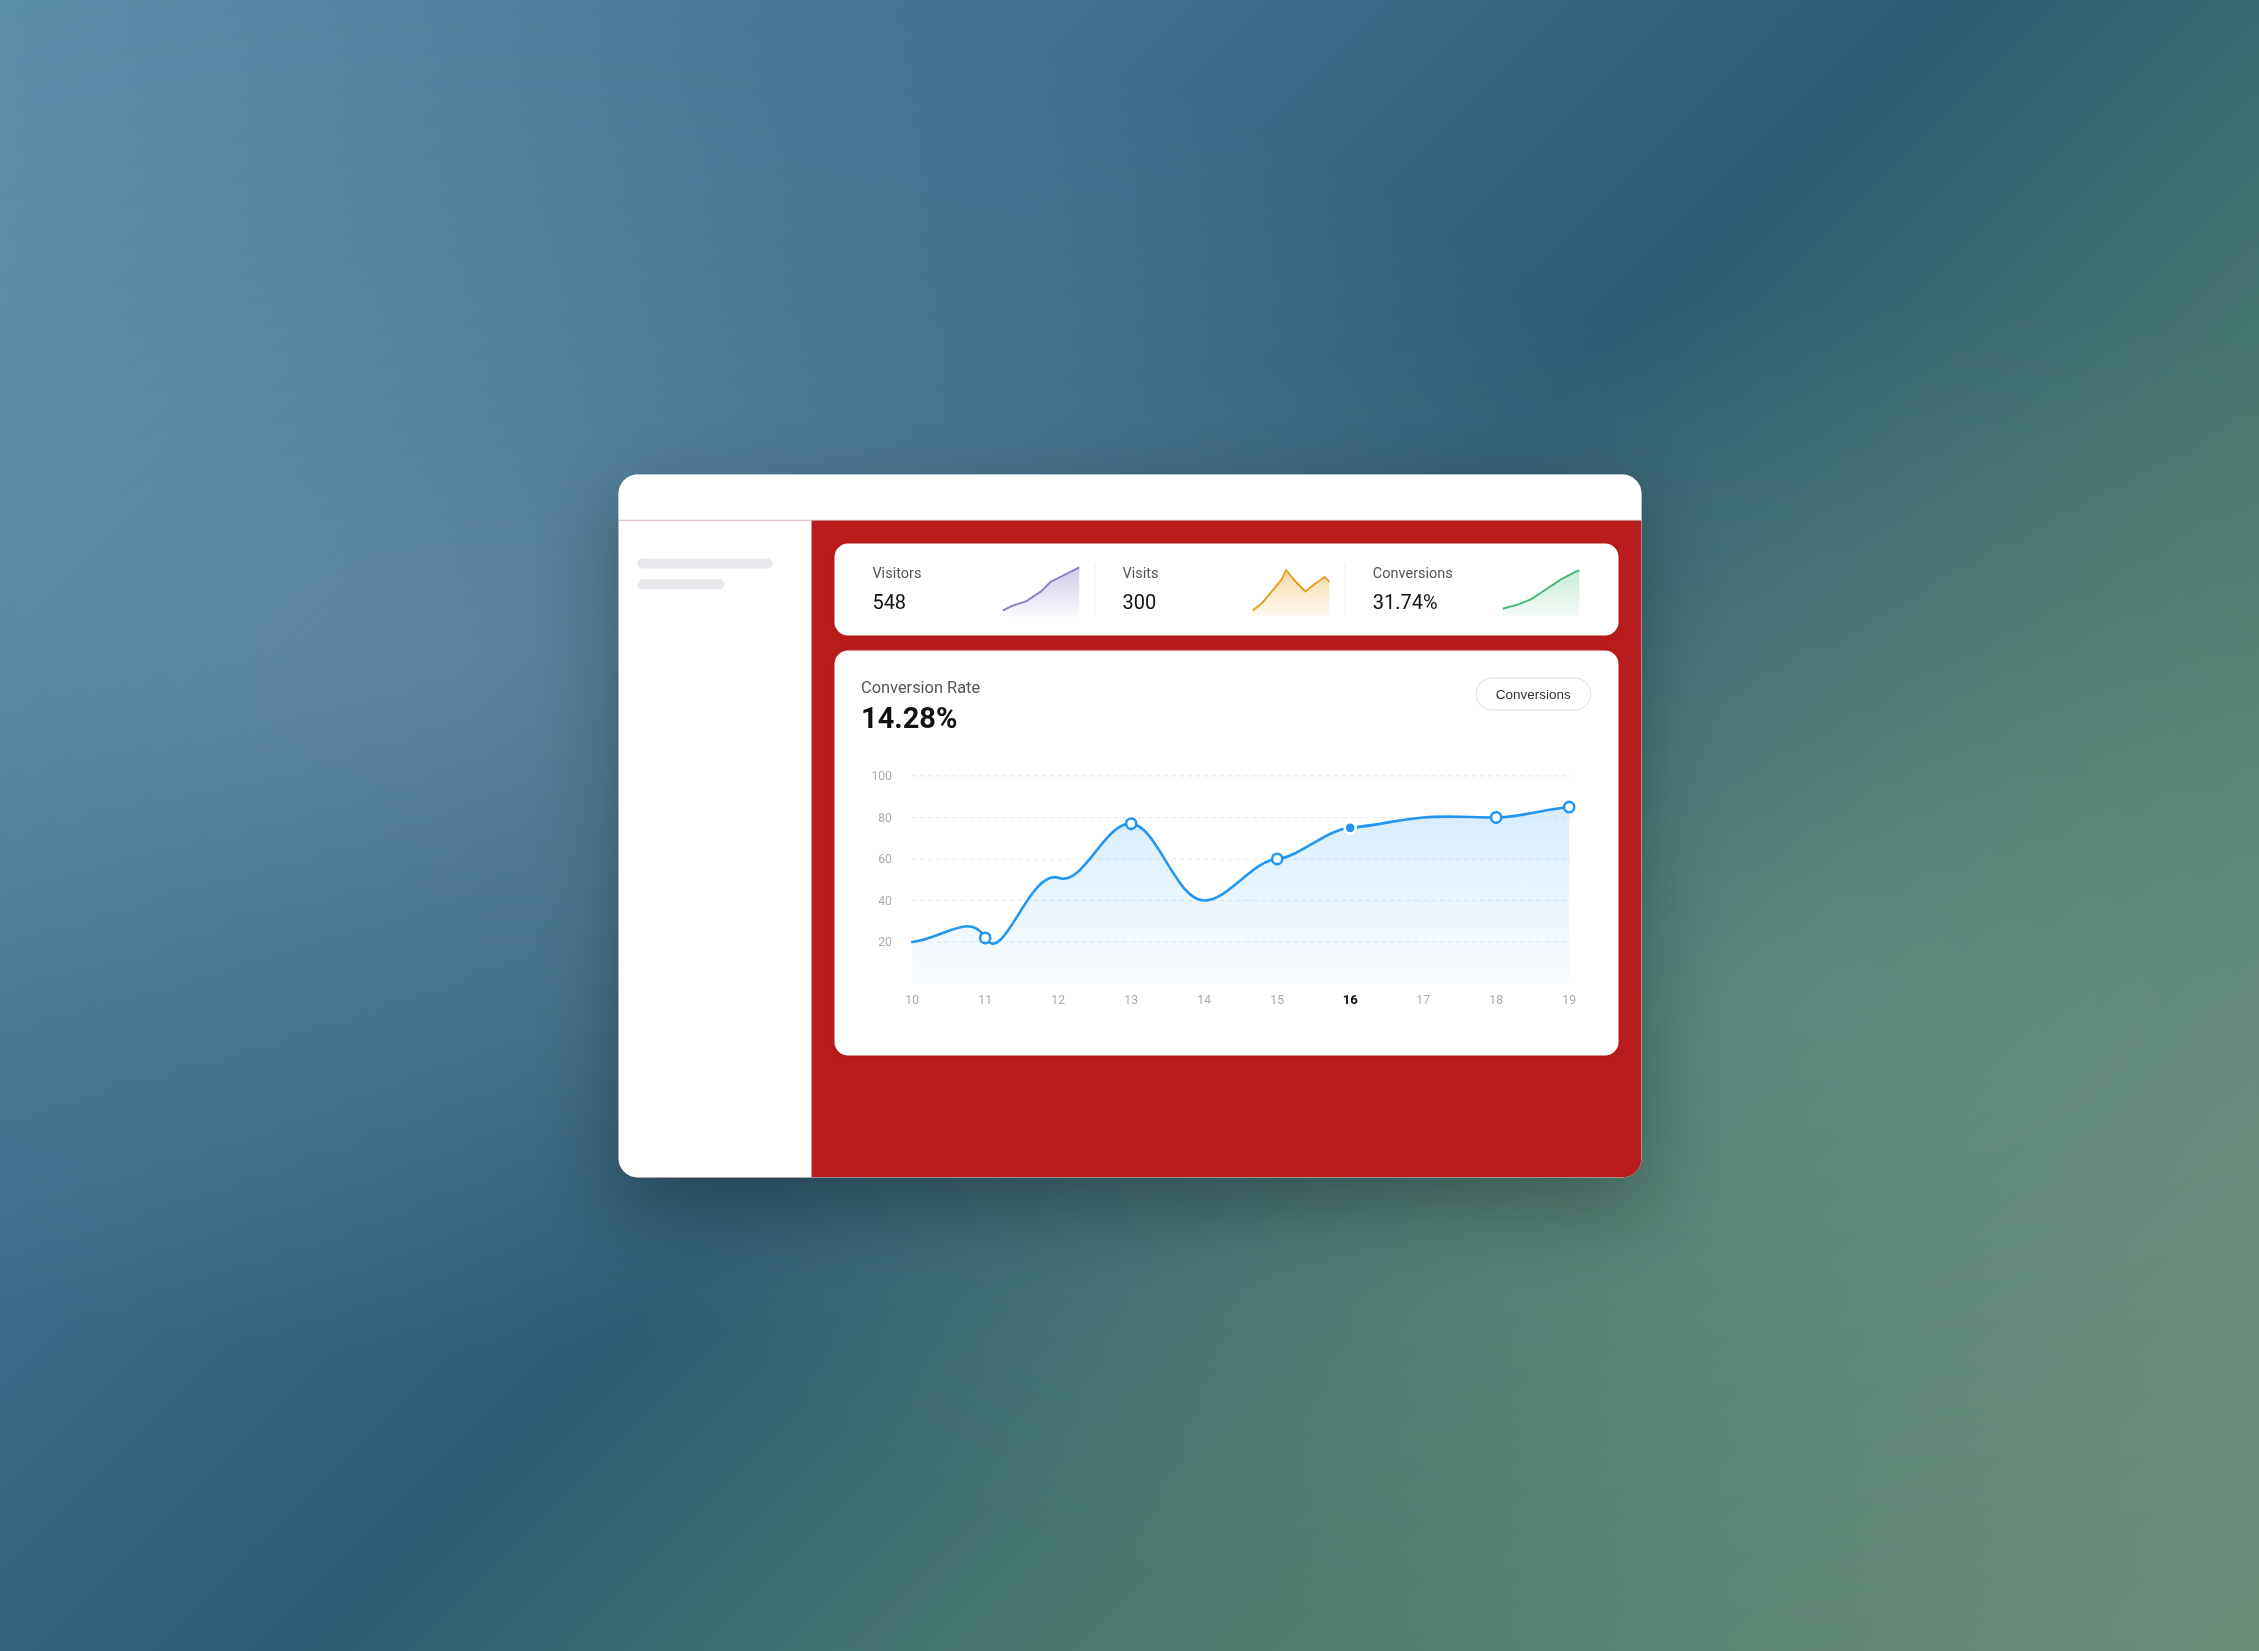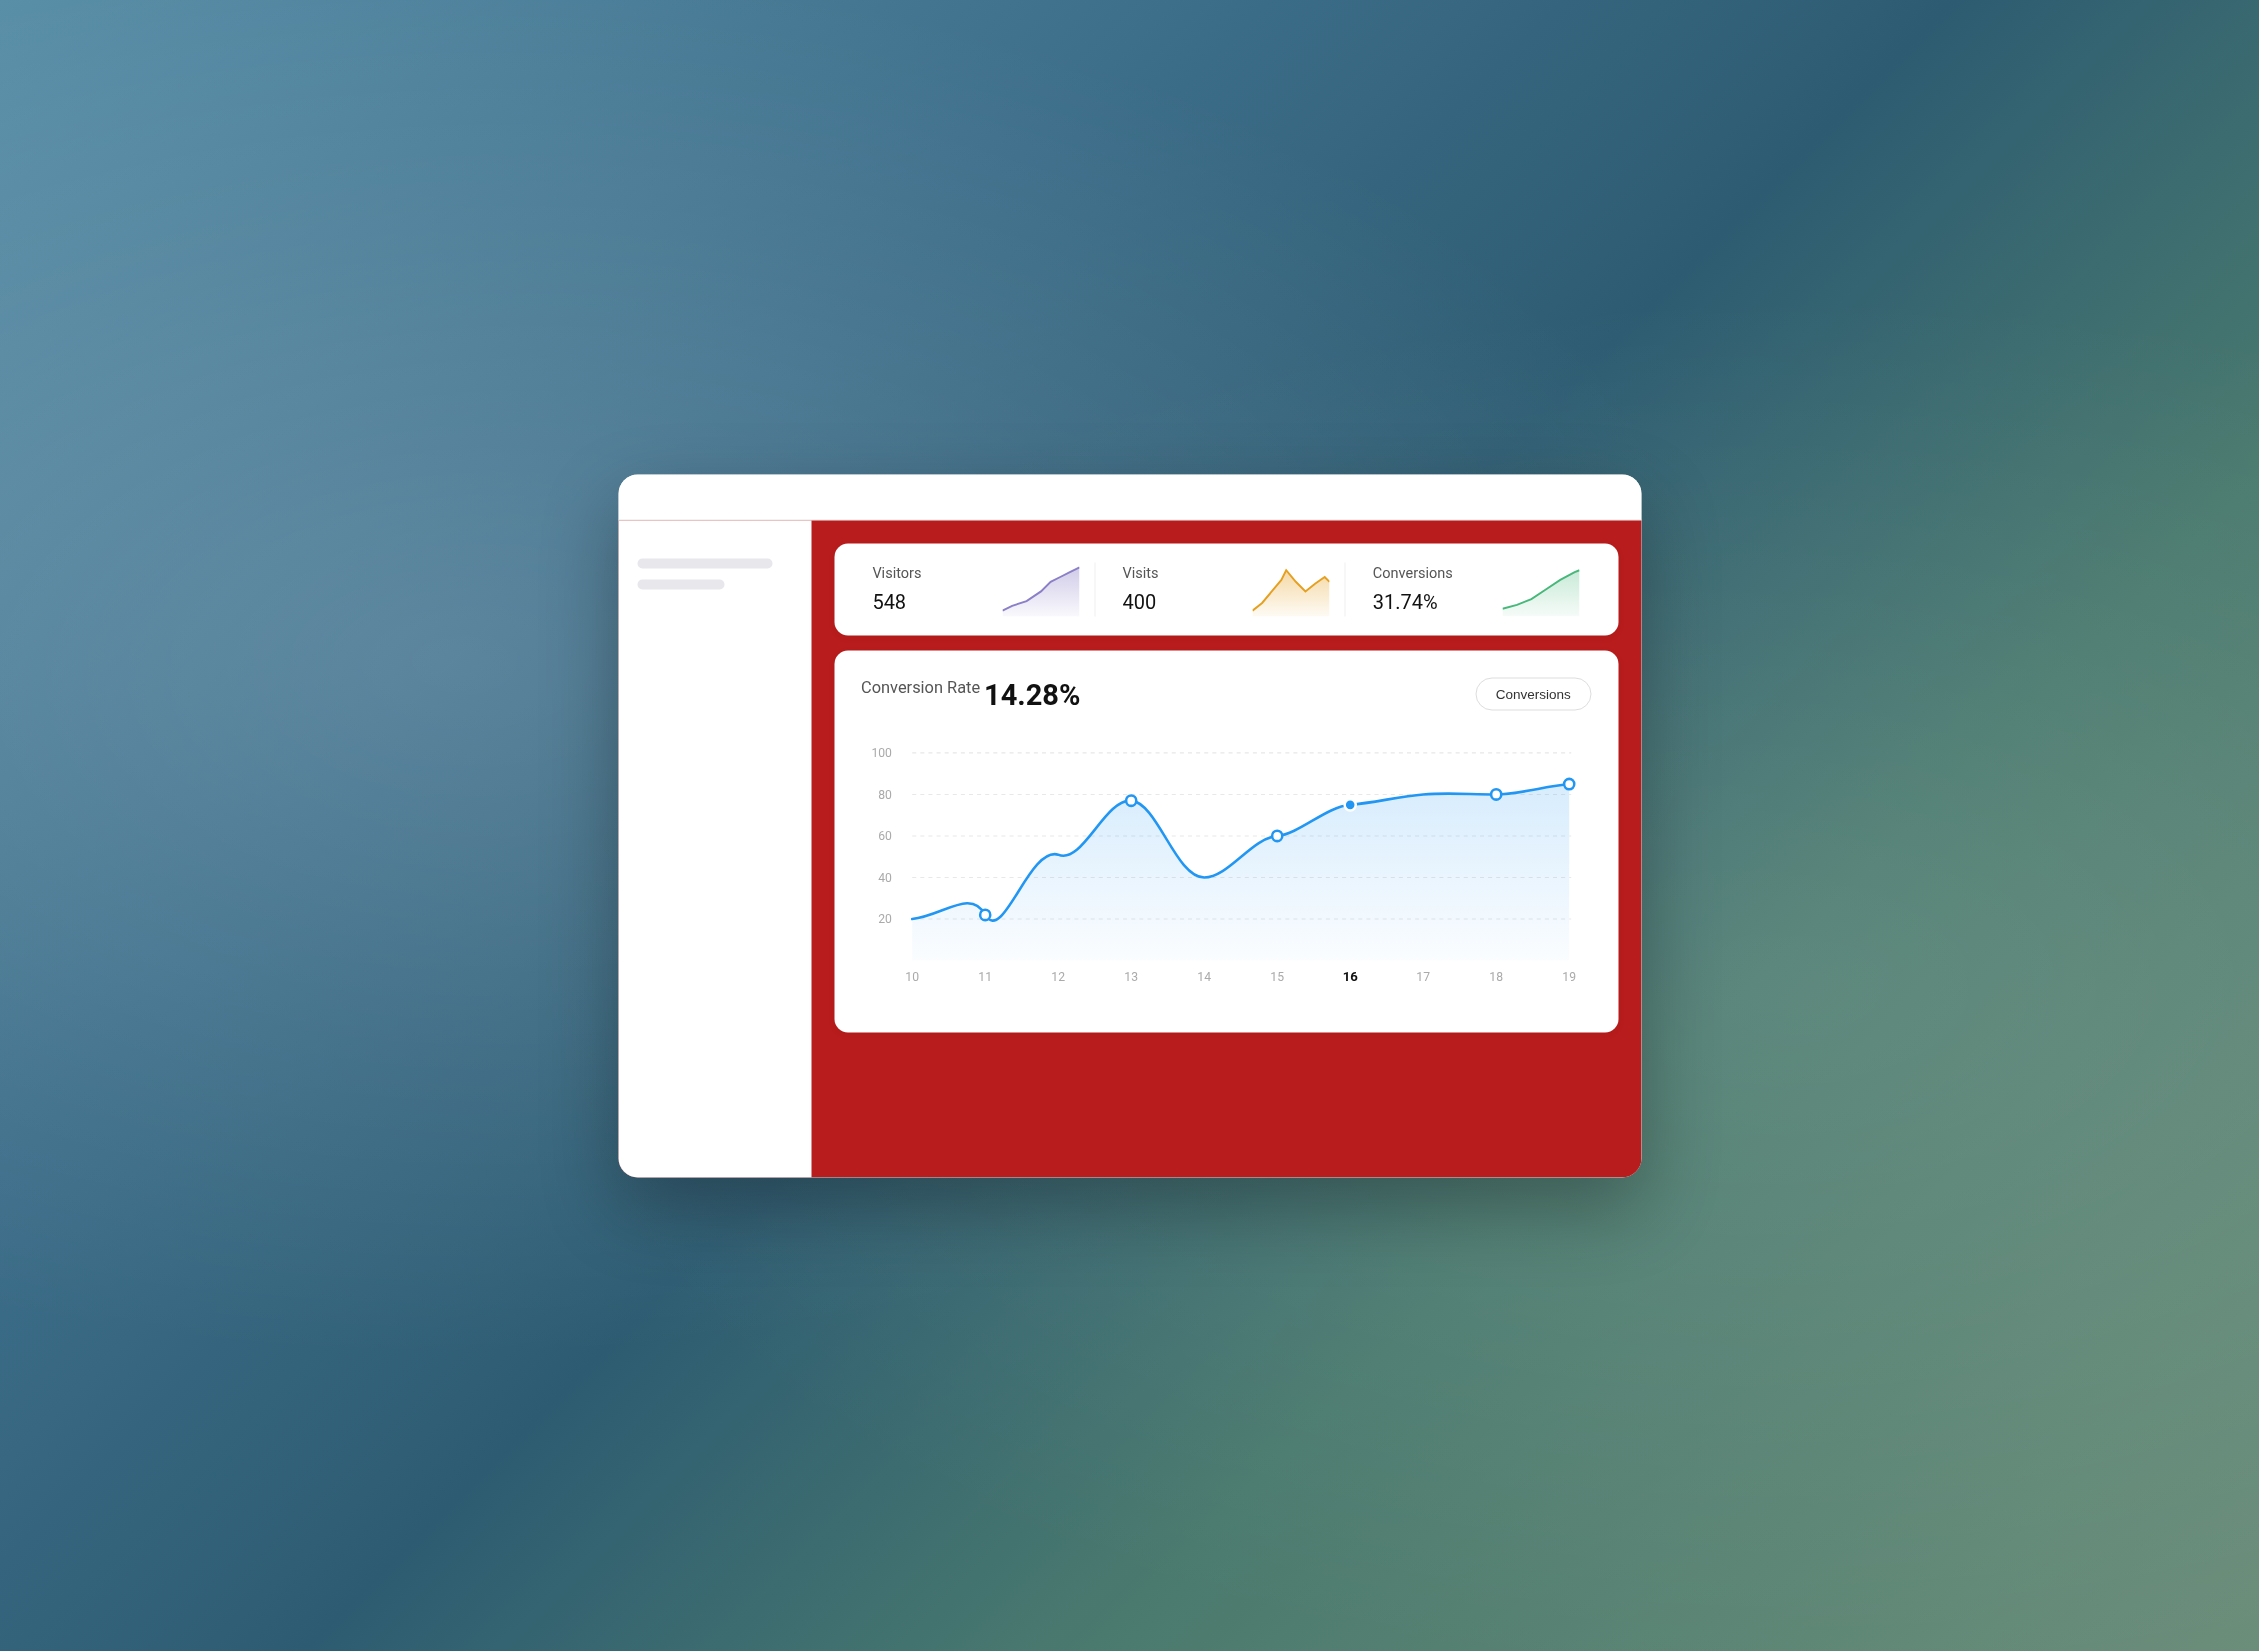--- a/index.html
+++ b/index.html
@@ -124,21 +124,21 @@
 
     .chart-header {
       display: flex;
       justify-content: space-between;
       align-items: flex-start;
       margin-bottom: 31px;
     }
 
     .chart-title-group {
       display: flex;
-      flex-direction: row;
+      flex-direction: column;
       gap: 3.9px;
     }
 
     .chart-title {
       font-size: 16.4px;
       color: #555;
       font-weight: 400;
     }
 
     .chart-value {
@@ -216,21 +216,21 @@
               </linearGradient>
             </defs>
             <path d="M0,50 L10,45 L25,40 L40,30 L50,20 L60,15 L70,10 L80,5" fill="none" stroke="#8b7fc7" stroke-width="2"></path>
             <path d="M0,50 L10,45 L25,40 L40,30 L50,20 L60,15 L70,10 L80,5 L80,56 L0,56 Z" fill="url(#gVisitors)"></path>
           </svg>
         </div>
 
         <div class="stat-card">
           <div class="stat-info">
             <span class="stat-label">Visits</span>
-            <span class="stat-value">400</span>
+            <span class="stat-value">300</span>
           </div>
           <svg class="stat-chart" viewBox="0 0 80 56">
             <defs>
               <linearGradient id="gVisits" x1="0" y1="0" x2="0" y2="1">
                 <stop offset="0%" stop-color="#e6a020" stop-opacity="0.4"></stop>
                 <stop offset="100%" stop-color="#e6a020" stop-opacity="0.05"></stop>
               </linearGradient>
             </defs>
             <path d="M0,50 L10,42 L20,30 L30,18 L35,8 L45,20 L55,30 L65,22 L75,15 L80,20" fill="none" stroke="#e6a020" stroke-width="2"></path>
             <path d="M0,50 L10,42 L20,30 L30,18 L35,8 L45,20 L55,30 L65,22 L75,15 L80,20 L80,56 L0,56 Z" fill="url(#gVisits)"></path>

